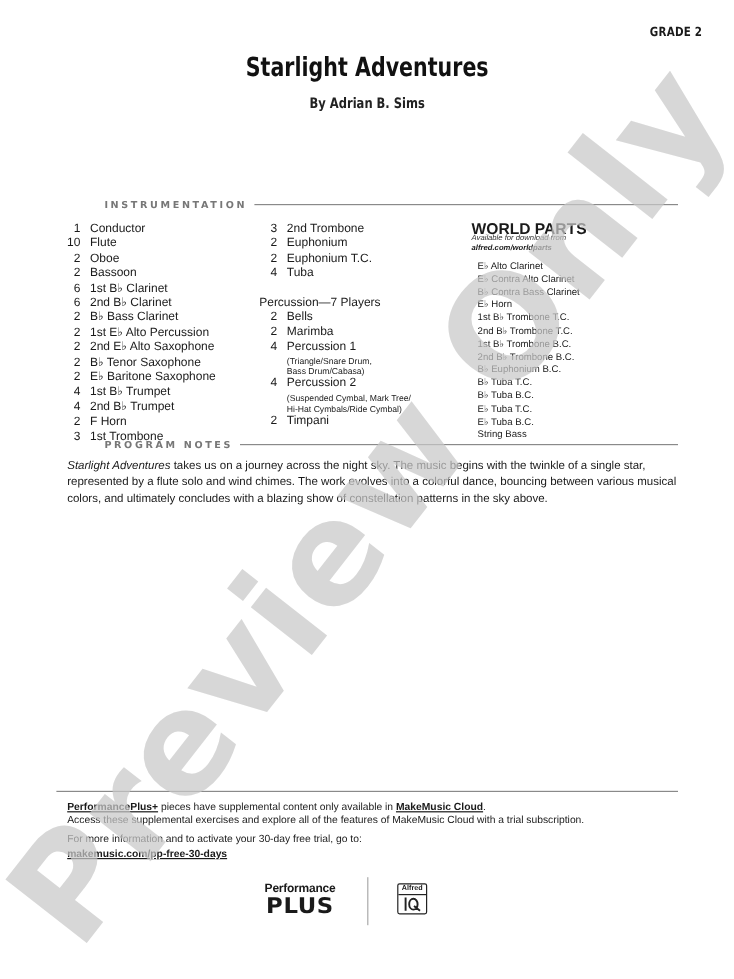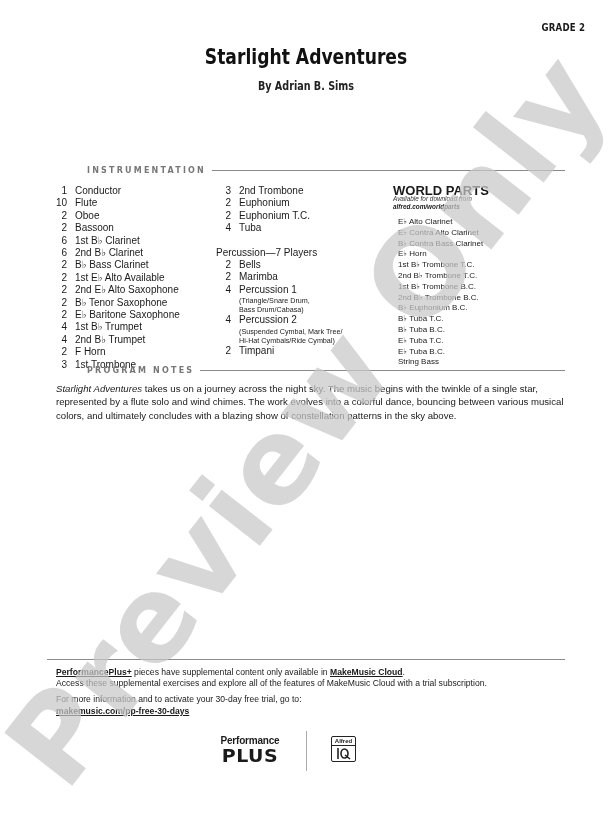--- a/index.html
+++ b/index.html
@@ -117,21 +117,21 @@
   <div class="row">
       <span class="qty">6</span>
       <span>2nd B♭ Clarinet</span>
     </div>
   <div class="row">
       <span class="qty">2</span>
       <span>B♭ Bass Clarinet</span>
     </div>
   <div class="row">
       <span class="qty">2</span>
-      <span>1st E♭ Alto Available</span>
+      <span>1st E♭ Alto Percussion</span>
     </div>
   <div class="row">
       <span class="qty">2</span>
       <span>2nd E♭ Alto Saxophone</span>
     </div>
   <div class="row">
       <span class="qty">2</span>
       <span>B♭ Tenor Saxophone</span>
     </div>
   <div class="row">

